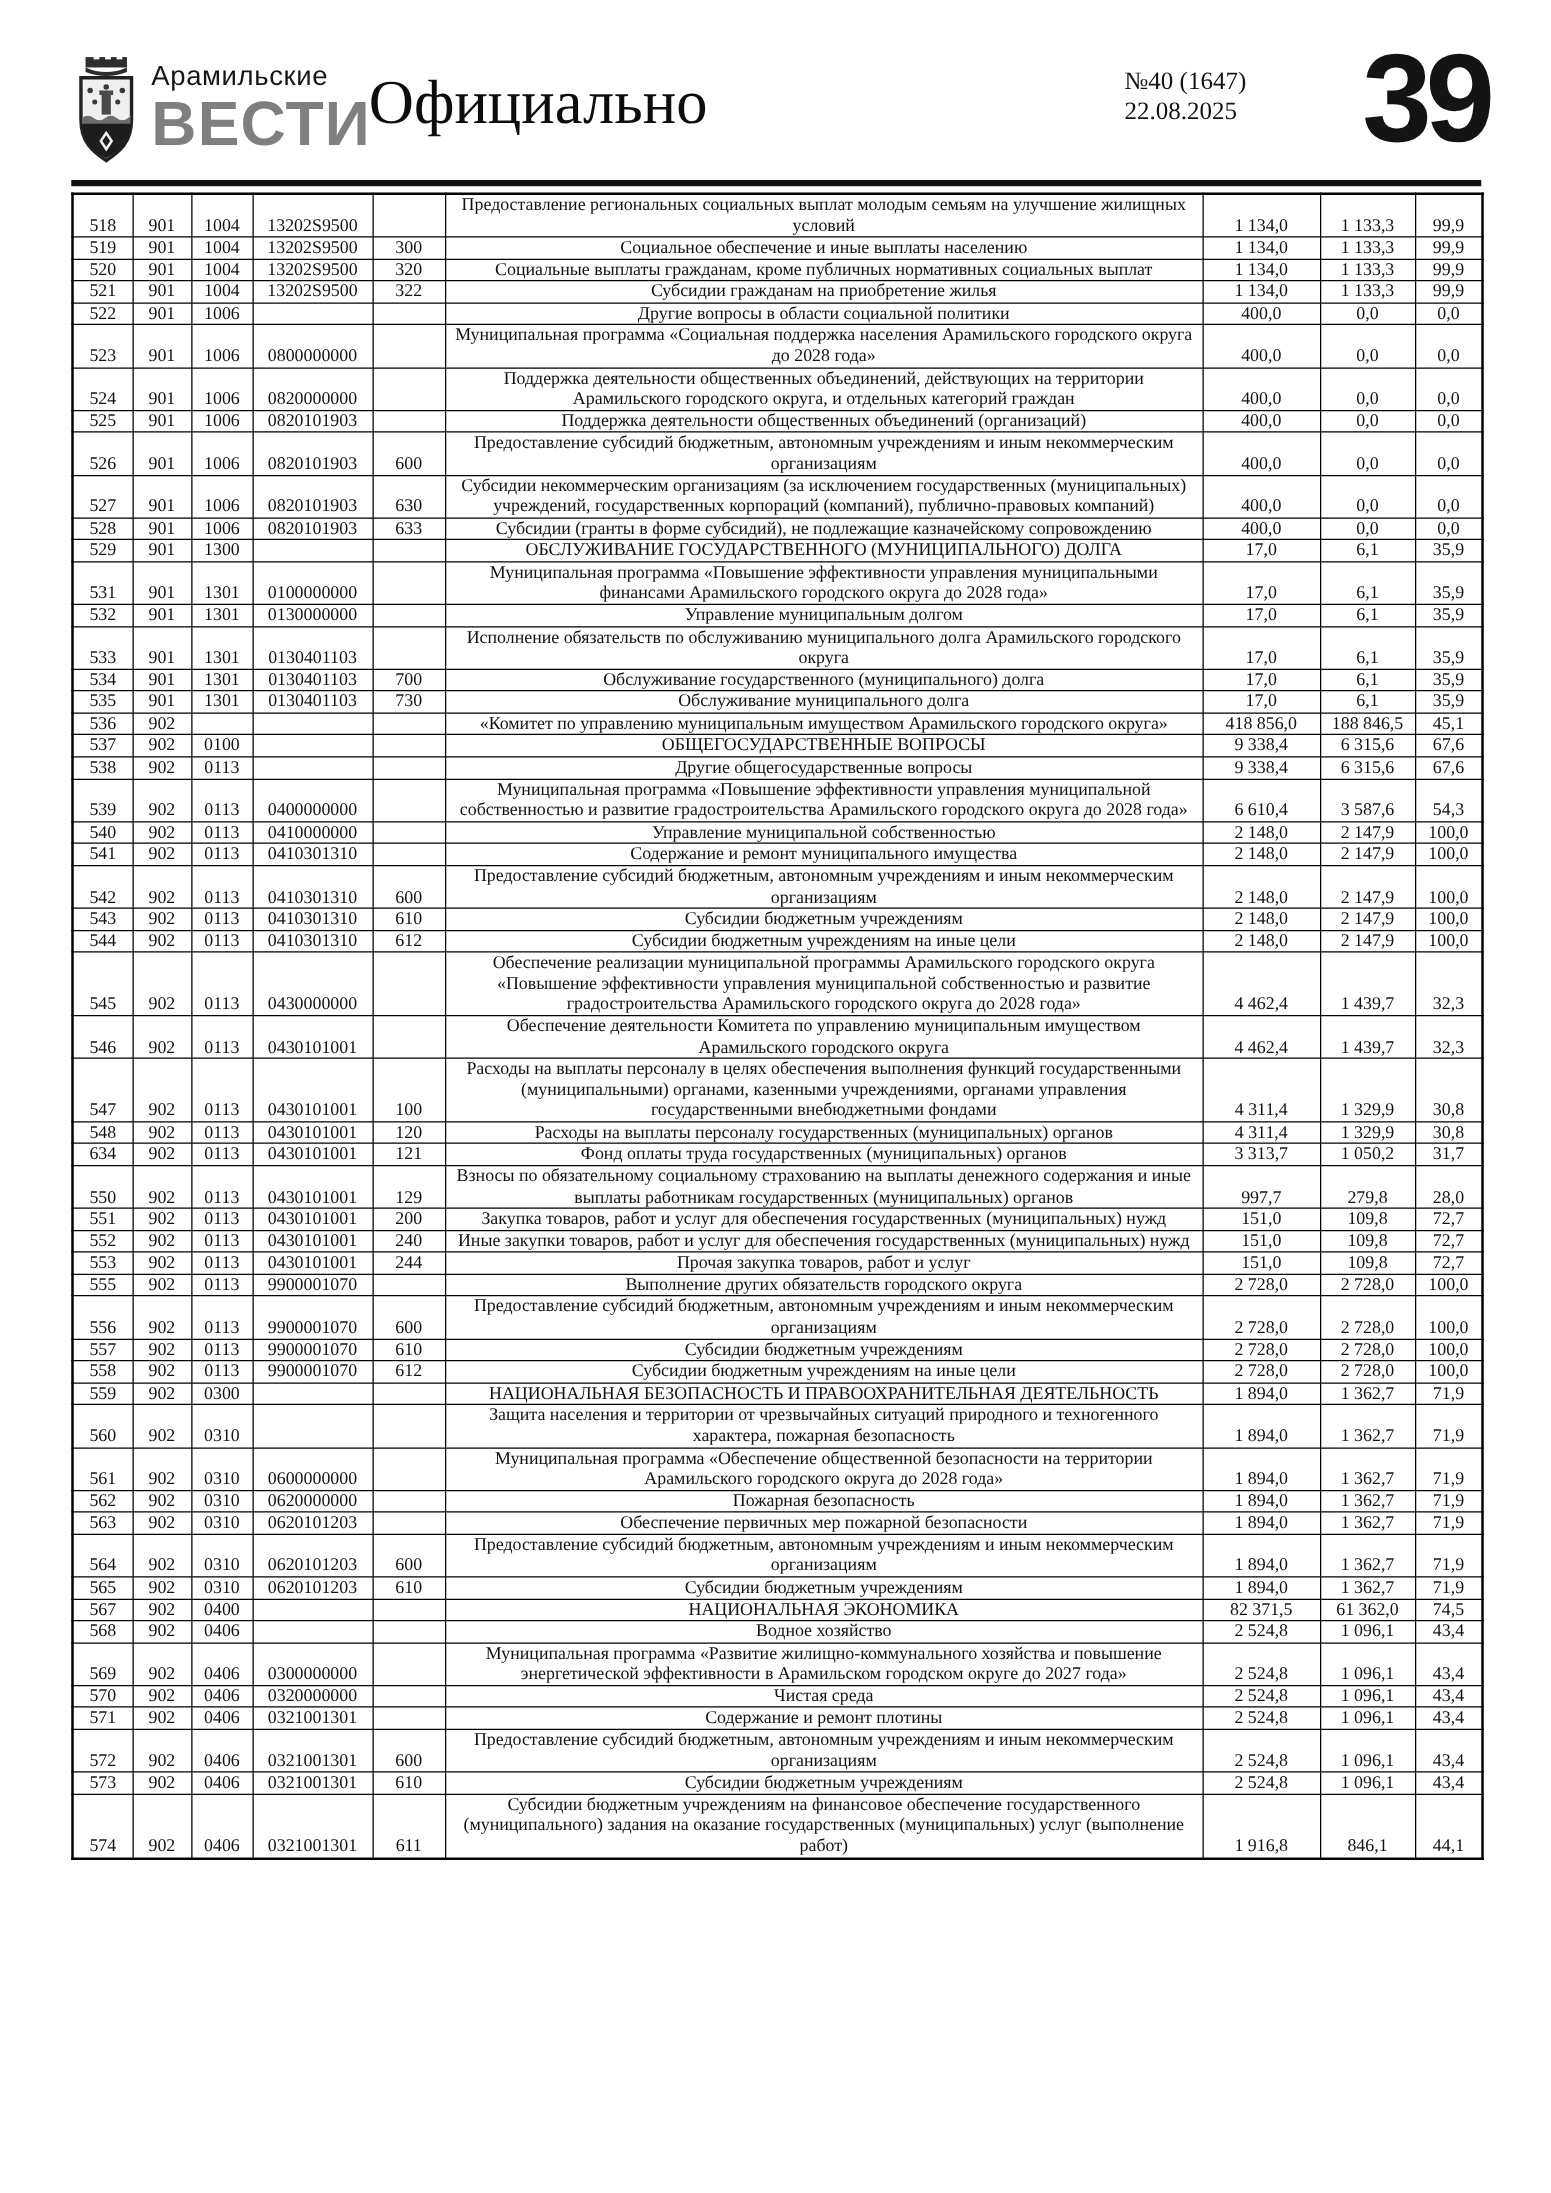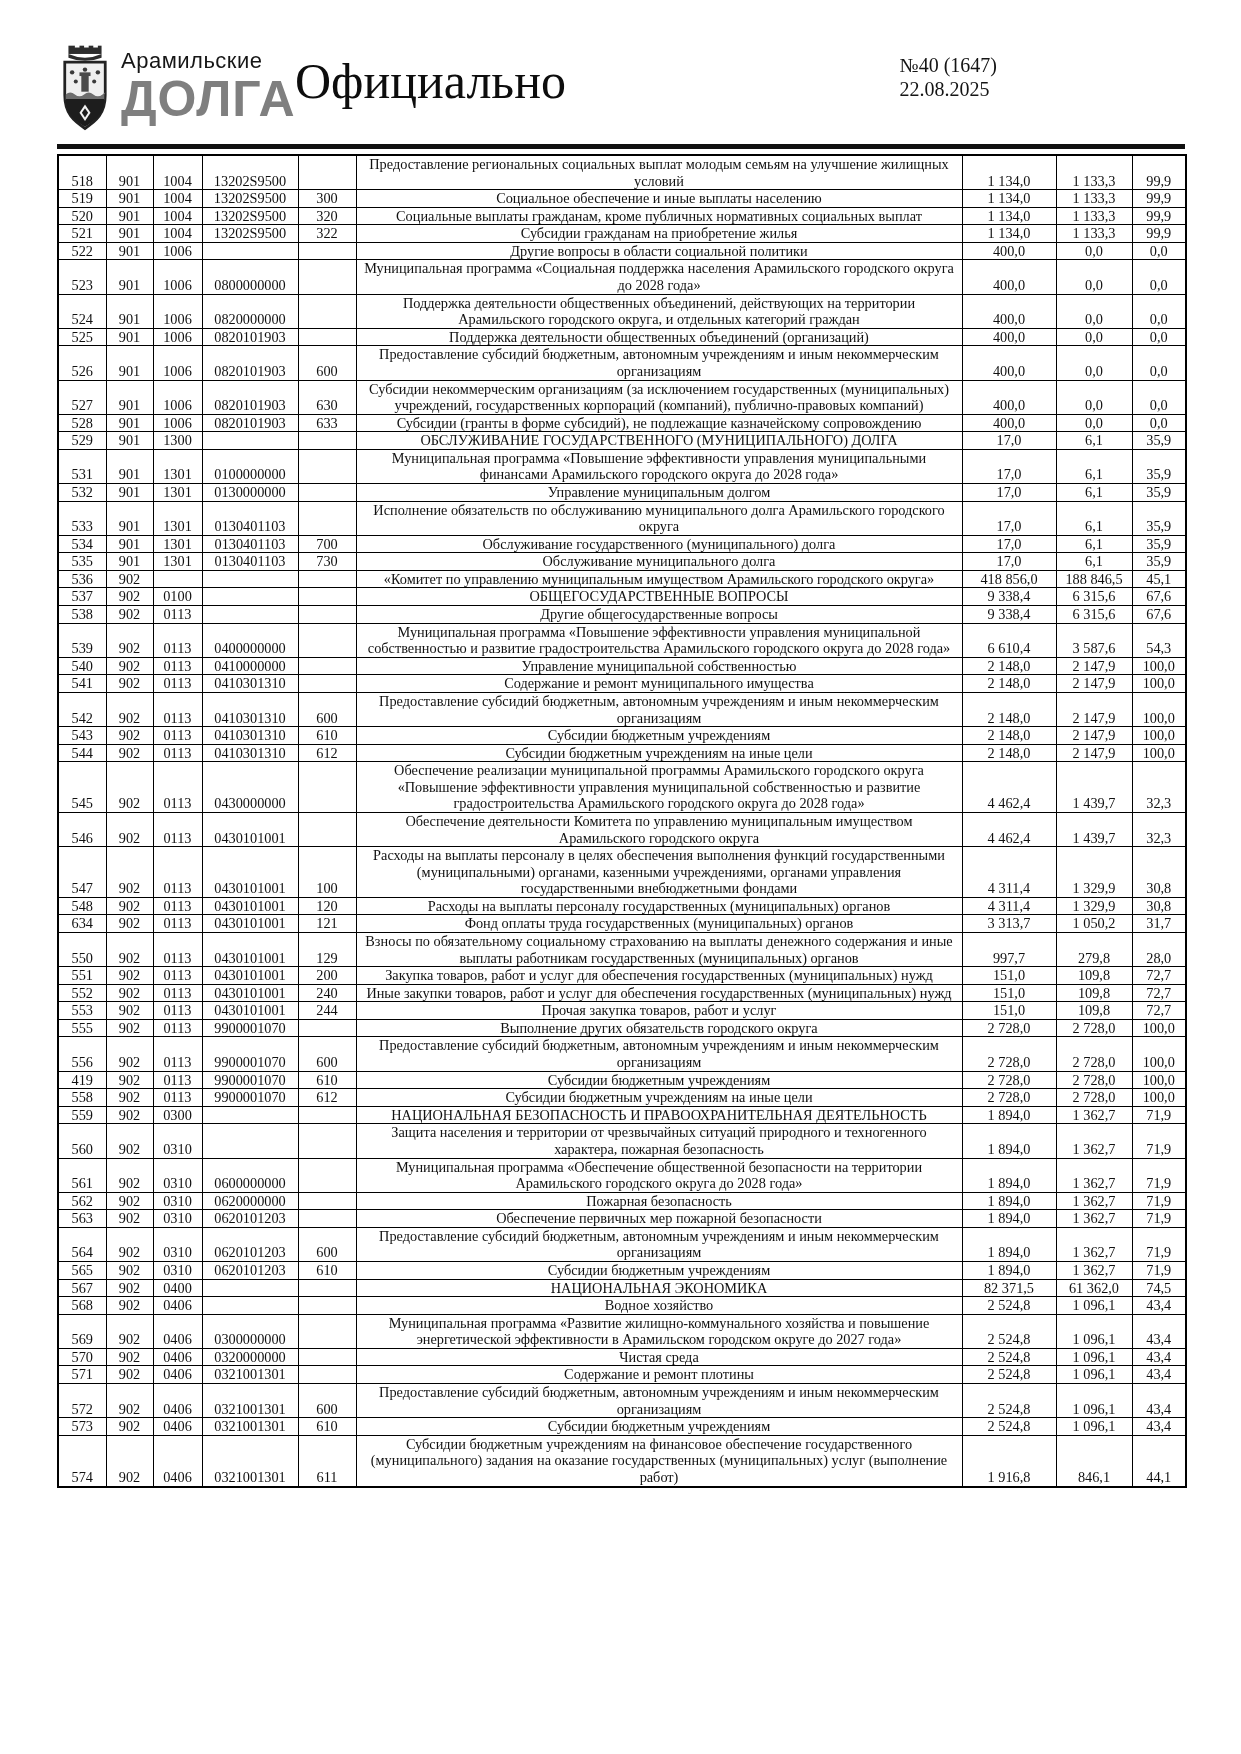--- a/index.html
+++ b/index.html
@@ -60,31 +60,32 @@
         </g>
 
         <path d="M9 57 q5 -4 10 0 t10 0 t10 0 t10 0 t2 0 v6 h-42 z" fill="#6d6d6d"></path>
 
         <path d="M9 62 h42 v-2 c0 18 -9 25 -21 32 c-12 -7 -21 -14 -21 -32 z" fill="#1d1d1d"></path>
         <path d="M30 68 l6 9 l-6 9 l-6 -9 z" fill="#f2f2f2"></path>
         <path d="M30 72 l3.4 5 l-3.4 5 l-3.4 -5 z" fill="#1d1d1d"></path>
       </svg>
       <div class="brand-text">
         <div class="brand-top">Арамильские</div>
-        <div class="brand-main">ДОЛГА</div>
+        <div class="brand-main">ВЕСТИ</div>
       </div>
     </div>
 
     <div class="section-title">Официально</div>
 
     <div class="issue-block">
       <div>№40 (1647)</div>
       <div>22.08.2025</div>
     </div>
 
+    <div class="page-number">39</div>
   </header>
 
   <div class="rule"></div>
 
   <table>
     <colgroup>
       <col class="w0">
         <col class="w1">
         <col class="w2">
         <col class="w3">
@@ -496,21 +497,21 @@
           <td class="c1">902</td>
           <td class="c2">0113</td>
           <td class="c3">9900001070</td>
           <td class="c4">600</td>
           <td class="c5">Предоставление субсидий бюджетным, автономным учреждениям и иным некоммерческим организациям</td>
           <td class="c6">2 728,0</td>
           <td class="c7">2 728,0</td>
           <td class="c8">100,0</td>
         </tr>
         <tr>
-          <td class="c0">419</td>
+          <td class="c0">557</td>
           <td class="c1">902</td>
           <td class="c2">0113</td>
           <td class="c3">9900001070</td>
           <td class="c4">610</td>
           <td class="c5">Субсидии бюджетным учреждениям</td>
           <td class="c6">2 728,0</td>
           <td class="c7">2 728,0</td>
           <td class="c8">100,0</td>
         </tr>
         <tr>

